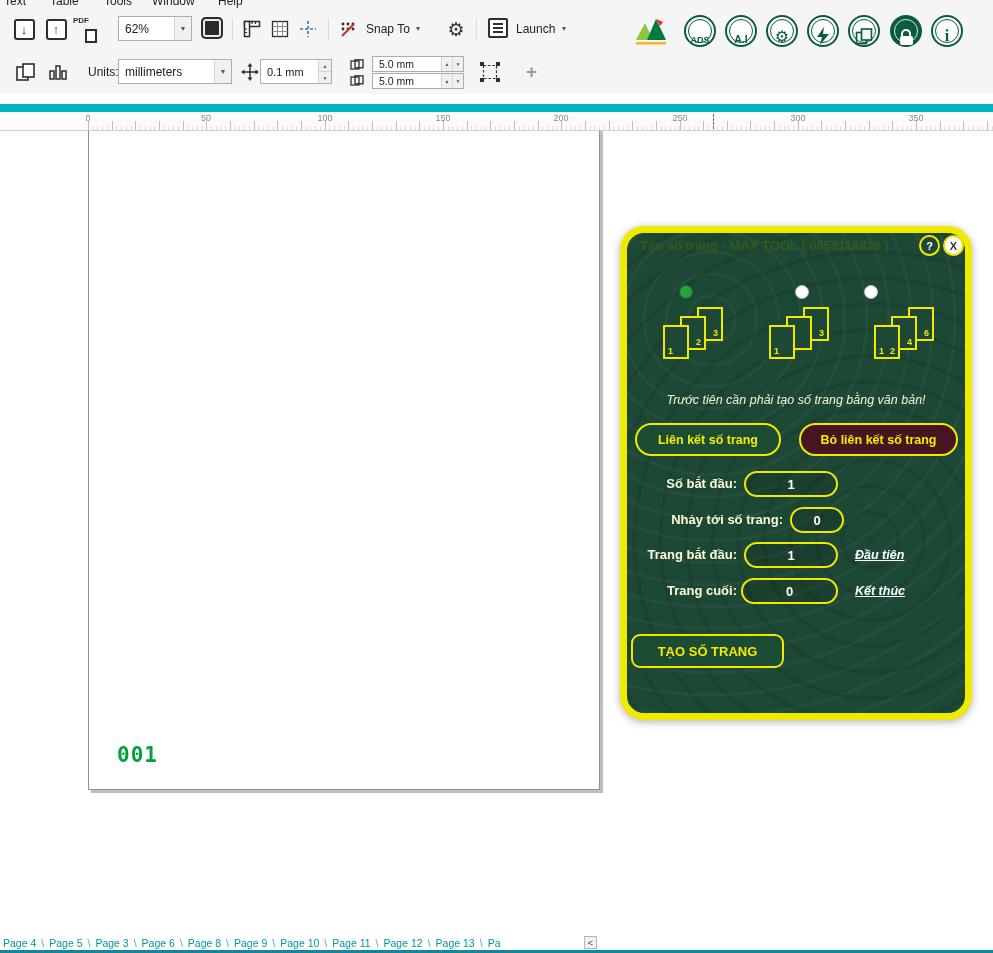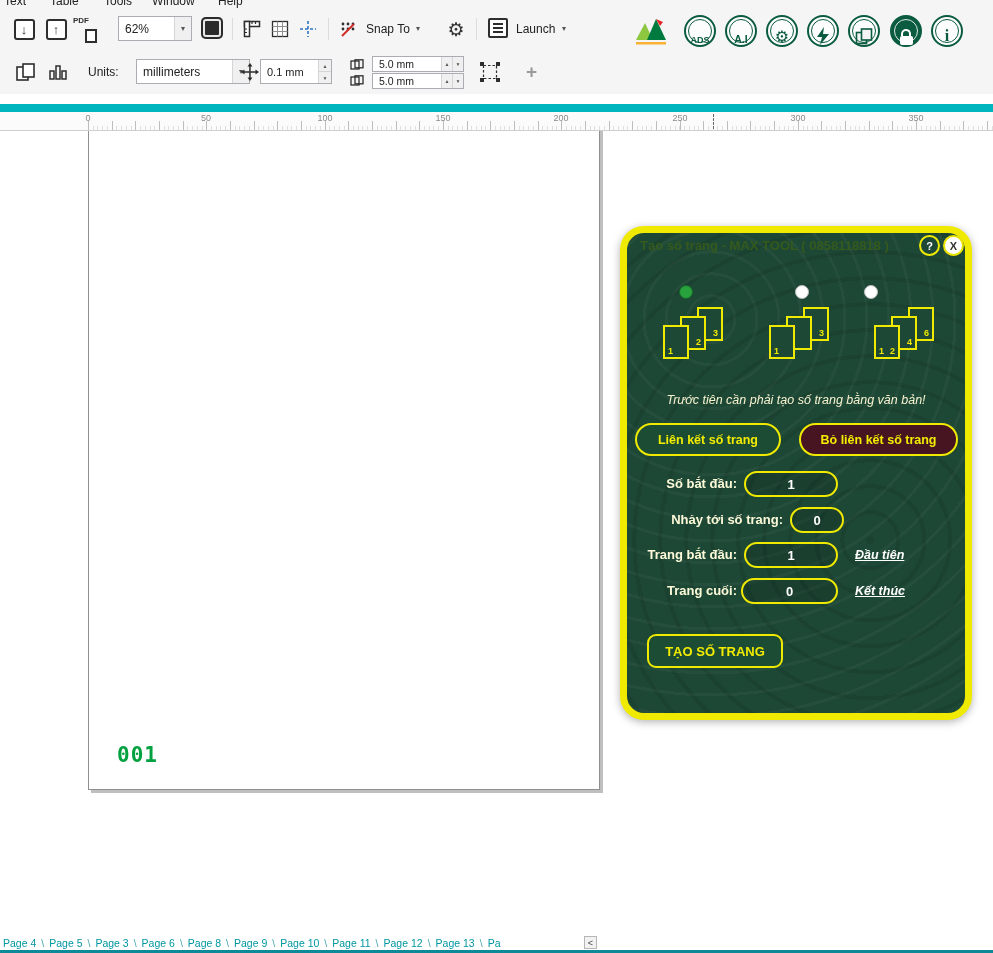--- a/index.html
+++ b/index.html
@@ -46,21 +46,21 @@
   .ring .gear-glyph { font-size: 16px; color: #0a5b40; }
   .ring.filled { background: #0a5b40; }
   .ring.filled::before { border-color: rgba(255,255,255,0.85); }
   .lock-content { display: flex; flex-direction: column; align-items: center; }
   .lock-shackle { width: 10px; height: 7px; border: 2px solid #fff; border-bottom: none; border-radius: 6px 6px 0 0; }
   .lock-body { width: 13px; height: 9px; background: #fff; border-radius: 2px; }
   .info-glyph { font-family: "Liberation Serif", serif; font-weight: bold; font-size: 16px; color: #0a5b40; }
 
   
   .propbar { position: absolute; top: 50px; left: 0; width: 857px; height: 44px; margin-left: 20px; }
-  .units-combo { position: absolute; left: 116px; top: 9px; width: 114px; }
+  .units-combo { position: absolute; left: 98px; top: 9px; width: 114px; }
   .spinner { position: absolute; background: #fff; border: 1px solid #abadb3; display: flex; align-items: stretch; }
   .spin-text { flex: 1; display: flex; align-items: center; padding-left: 6px; font-size: 11px; color: #222; white-space: nowrap; }
   .spin-arrows { width: 13px; border-left: 1px solid #d5d5d5; display: flex; flex-direction: column; }
   .spin-cell { flex: 1; display: flex; align-items: center; justify-content: center; font-size: 5px; color: #555; background: #f0f0f0; }
   .spin-cell + .spin-cell { border-top: 1px solid #d5d5d5; }
   .spin-arrows.h { flex-direction: row; width: 22px; }
   .spin-arrows.h .spin-cell + .spin-cell { border-top: none; border-left: 1px solid #d5d5d5; }
   .plus-glyph { position: absolute; left: 506px; top: 11px; font-size: 19px; color: #9a9a9a; font-weight: bold; }
 
   
@@ -388,21 +388,21 @@
     <div class="pill" style="left:163px;top:274px;width:54px">0</div>
 
     <div class="dlg-label" style="top:309px;width:110px">Trang bắt đầu:</div>
     <div class="pill" style="left:117px;top:309px;width:94px">1</div>
     <div class="dlg-link" style="left:228px;top:309px">Đầu tiên</div>
 
     <div class="dlg-label" style="top:345px;width:110px">Trang cuối:</div>
     <div class="pill" style="left:114px;top:345px;width:97px">0</div>
     <div class="dlg-link" style="left:228px;top:345px">Kết thúc</div>
 
-    <div class="dlg-btn sq" style="left:20px;top:401px;width:136px">TẠO SỐ TRANG</div>
+    <div class="dlg-btn sq" style="left:4px;top:401px;width:153px">TẠO SỐ TRANG</div>
   </div>
 
   <div class="tabsbar">
     <span class="tab">Page 4</span>
     <span class="tab-sep">\</span>
     <span class="tab">Page 5</span>
     <span class="tab-sep">\</span>
     <span class="tab">Page 3</span>
     <span class="tab-sep">\</span>
     <span class="tab">Page 6</span>

